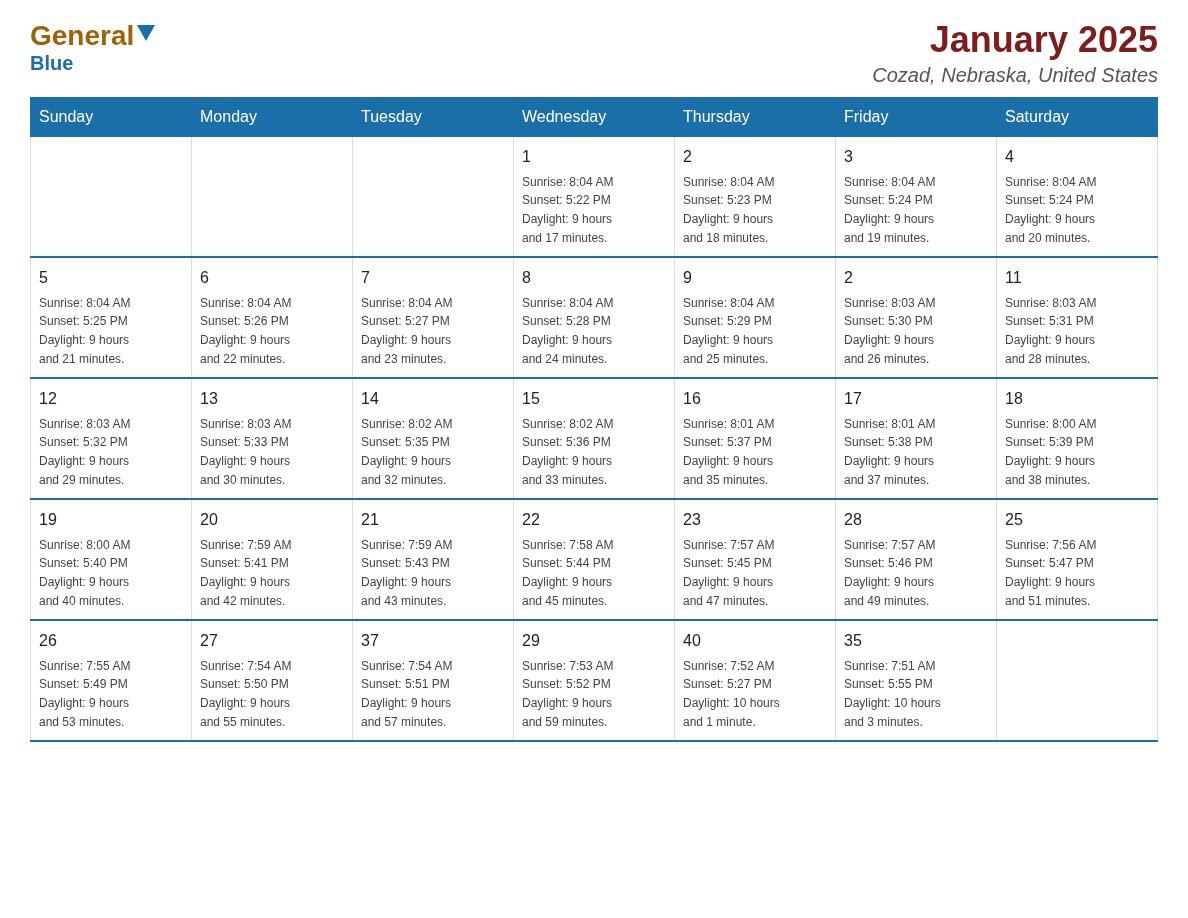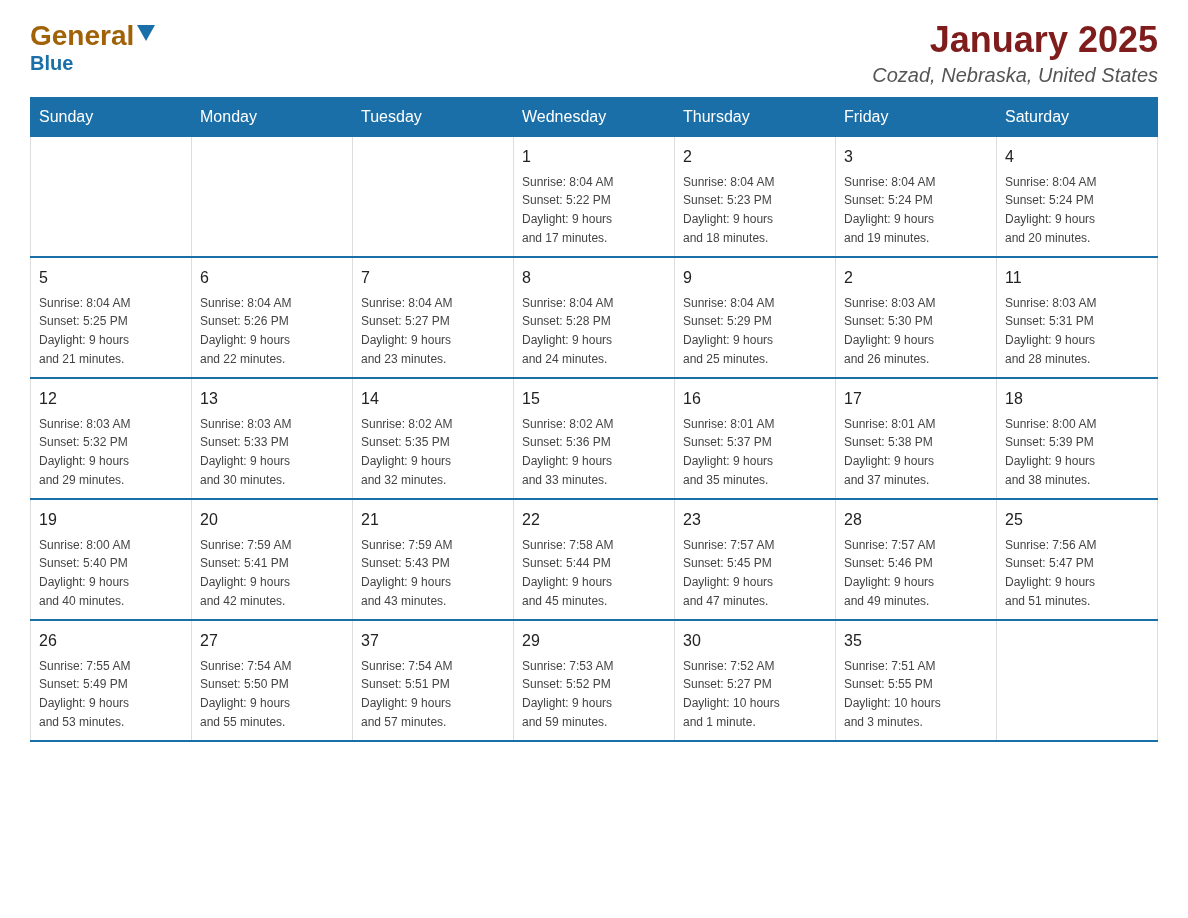--- a/index.html
+++ b/index.html
@@ -245,21 +245,21 @@
 Daylight: 9 hours
 and 55 minutes.</span></td>
         <td><span class="day-number">37</span><span class="day-info" style="white-space: pre-line;">Sunrise: 7:54 AM
 Sunset: 5:51 PM
 Daylight: 9 hours
 and 57 minutes.</span></td>
         <td><span class="day-number">29</span><span class="day-info" style="white-space: pre-line;">Sunrise: 7:53 AM
 Sunset: 5:52 PM
 Daylight: 9 hours
 and 59 minutes.</span></td>
-        <td><span class="day-number">30</span><span class="day-info" style="white-space: pre-line;">Sunrise: 7:52 AM
+        <td><span class="day-number">40</span><span class="day-info" style="white-space: pre-line;">Sunrise: 7:52 AM
 Sunset: 5:27 PM
 Daylight: 10 hours
 and 1 minute.</span></td>
         <td><span class="day-number">35</span><span class="day-info" style="white-space: pre-line;">Sunrise: 7:51 AM
 Sunset: 5:55 PM
 Daylight: 10 hours
 and 3 minutes.</span></td>
         <td class="empty"></td>
       </tr>
     </tbody>

